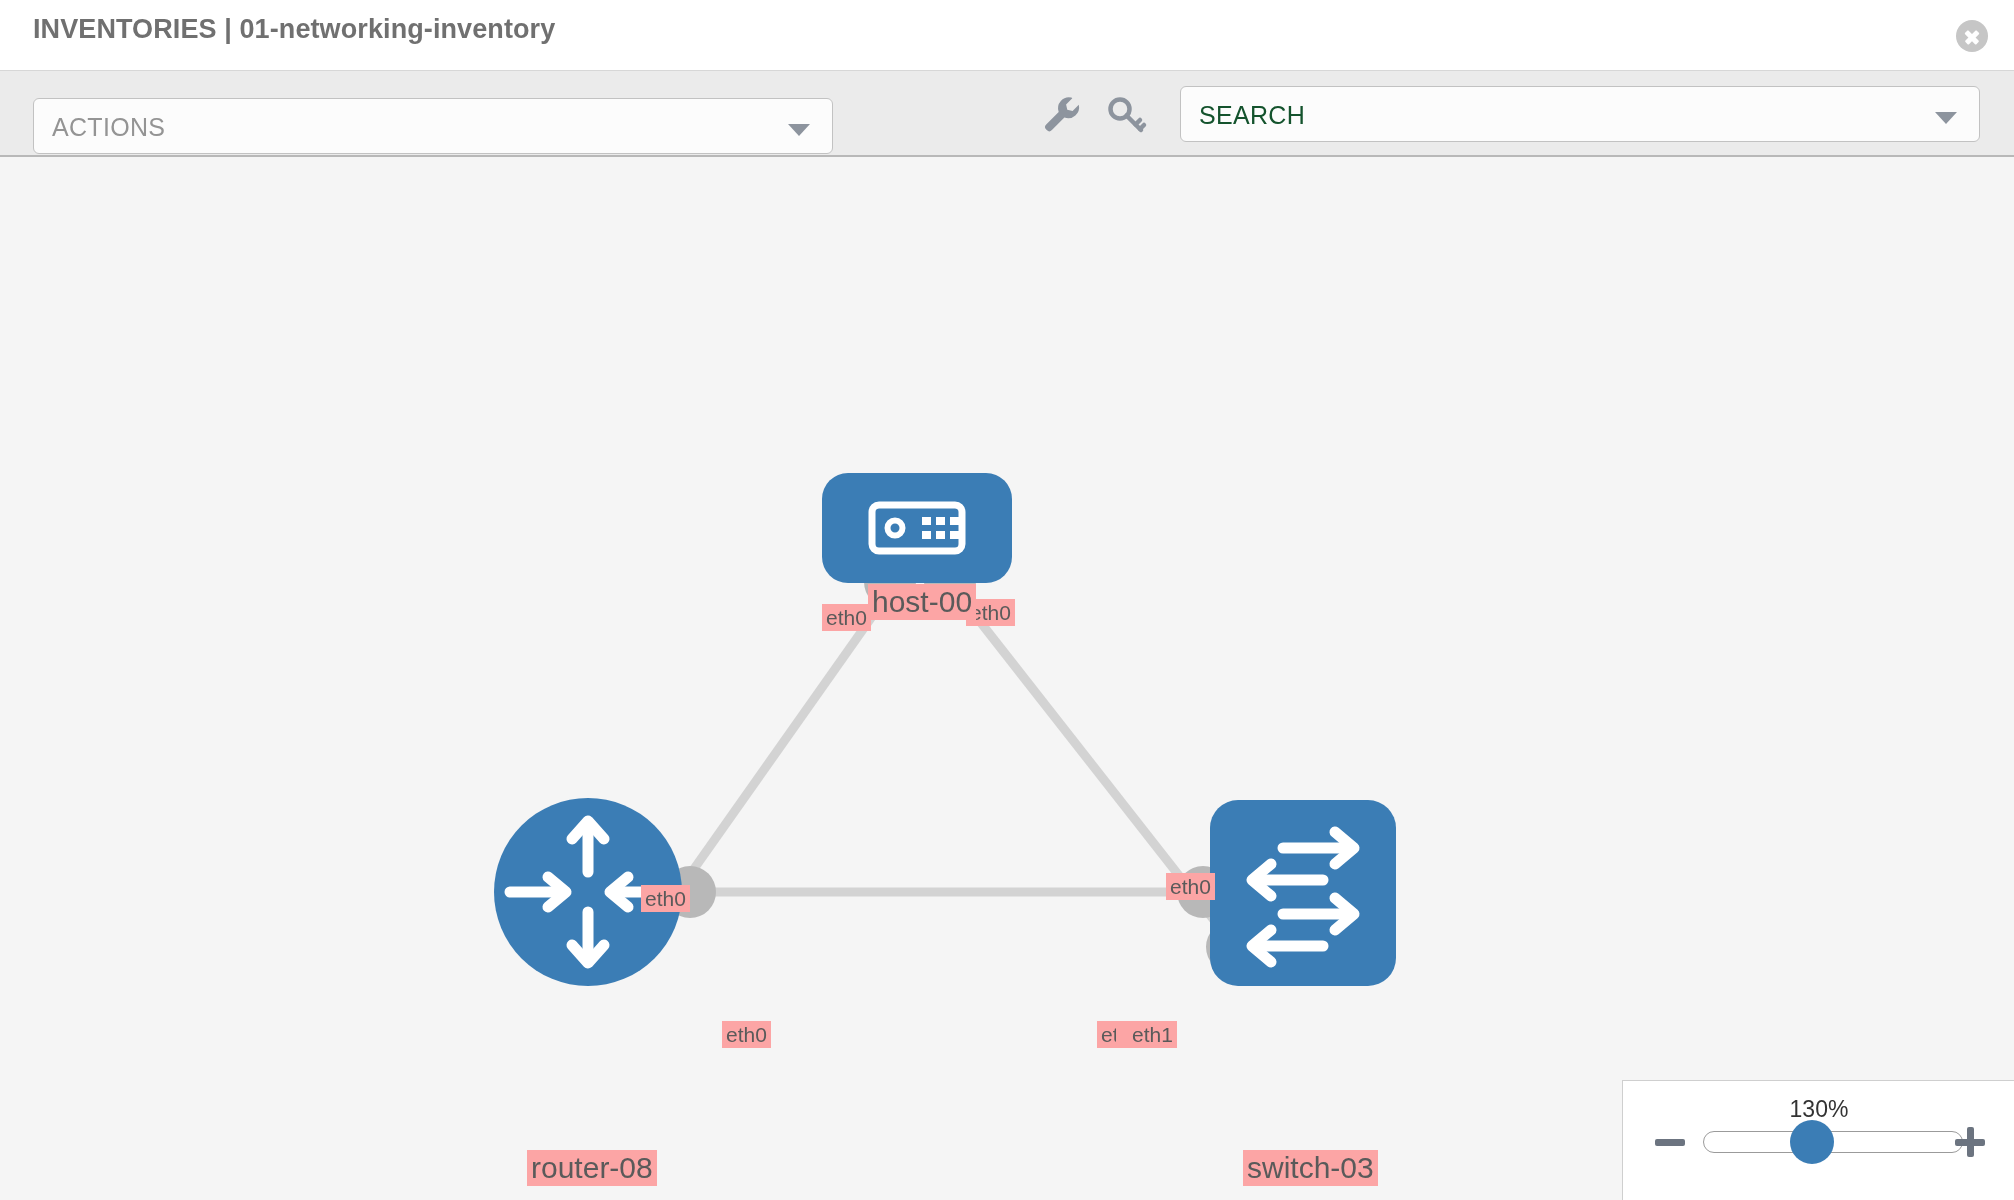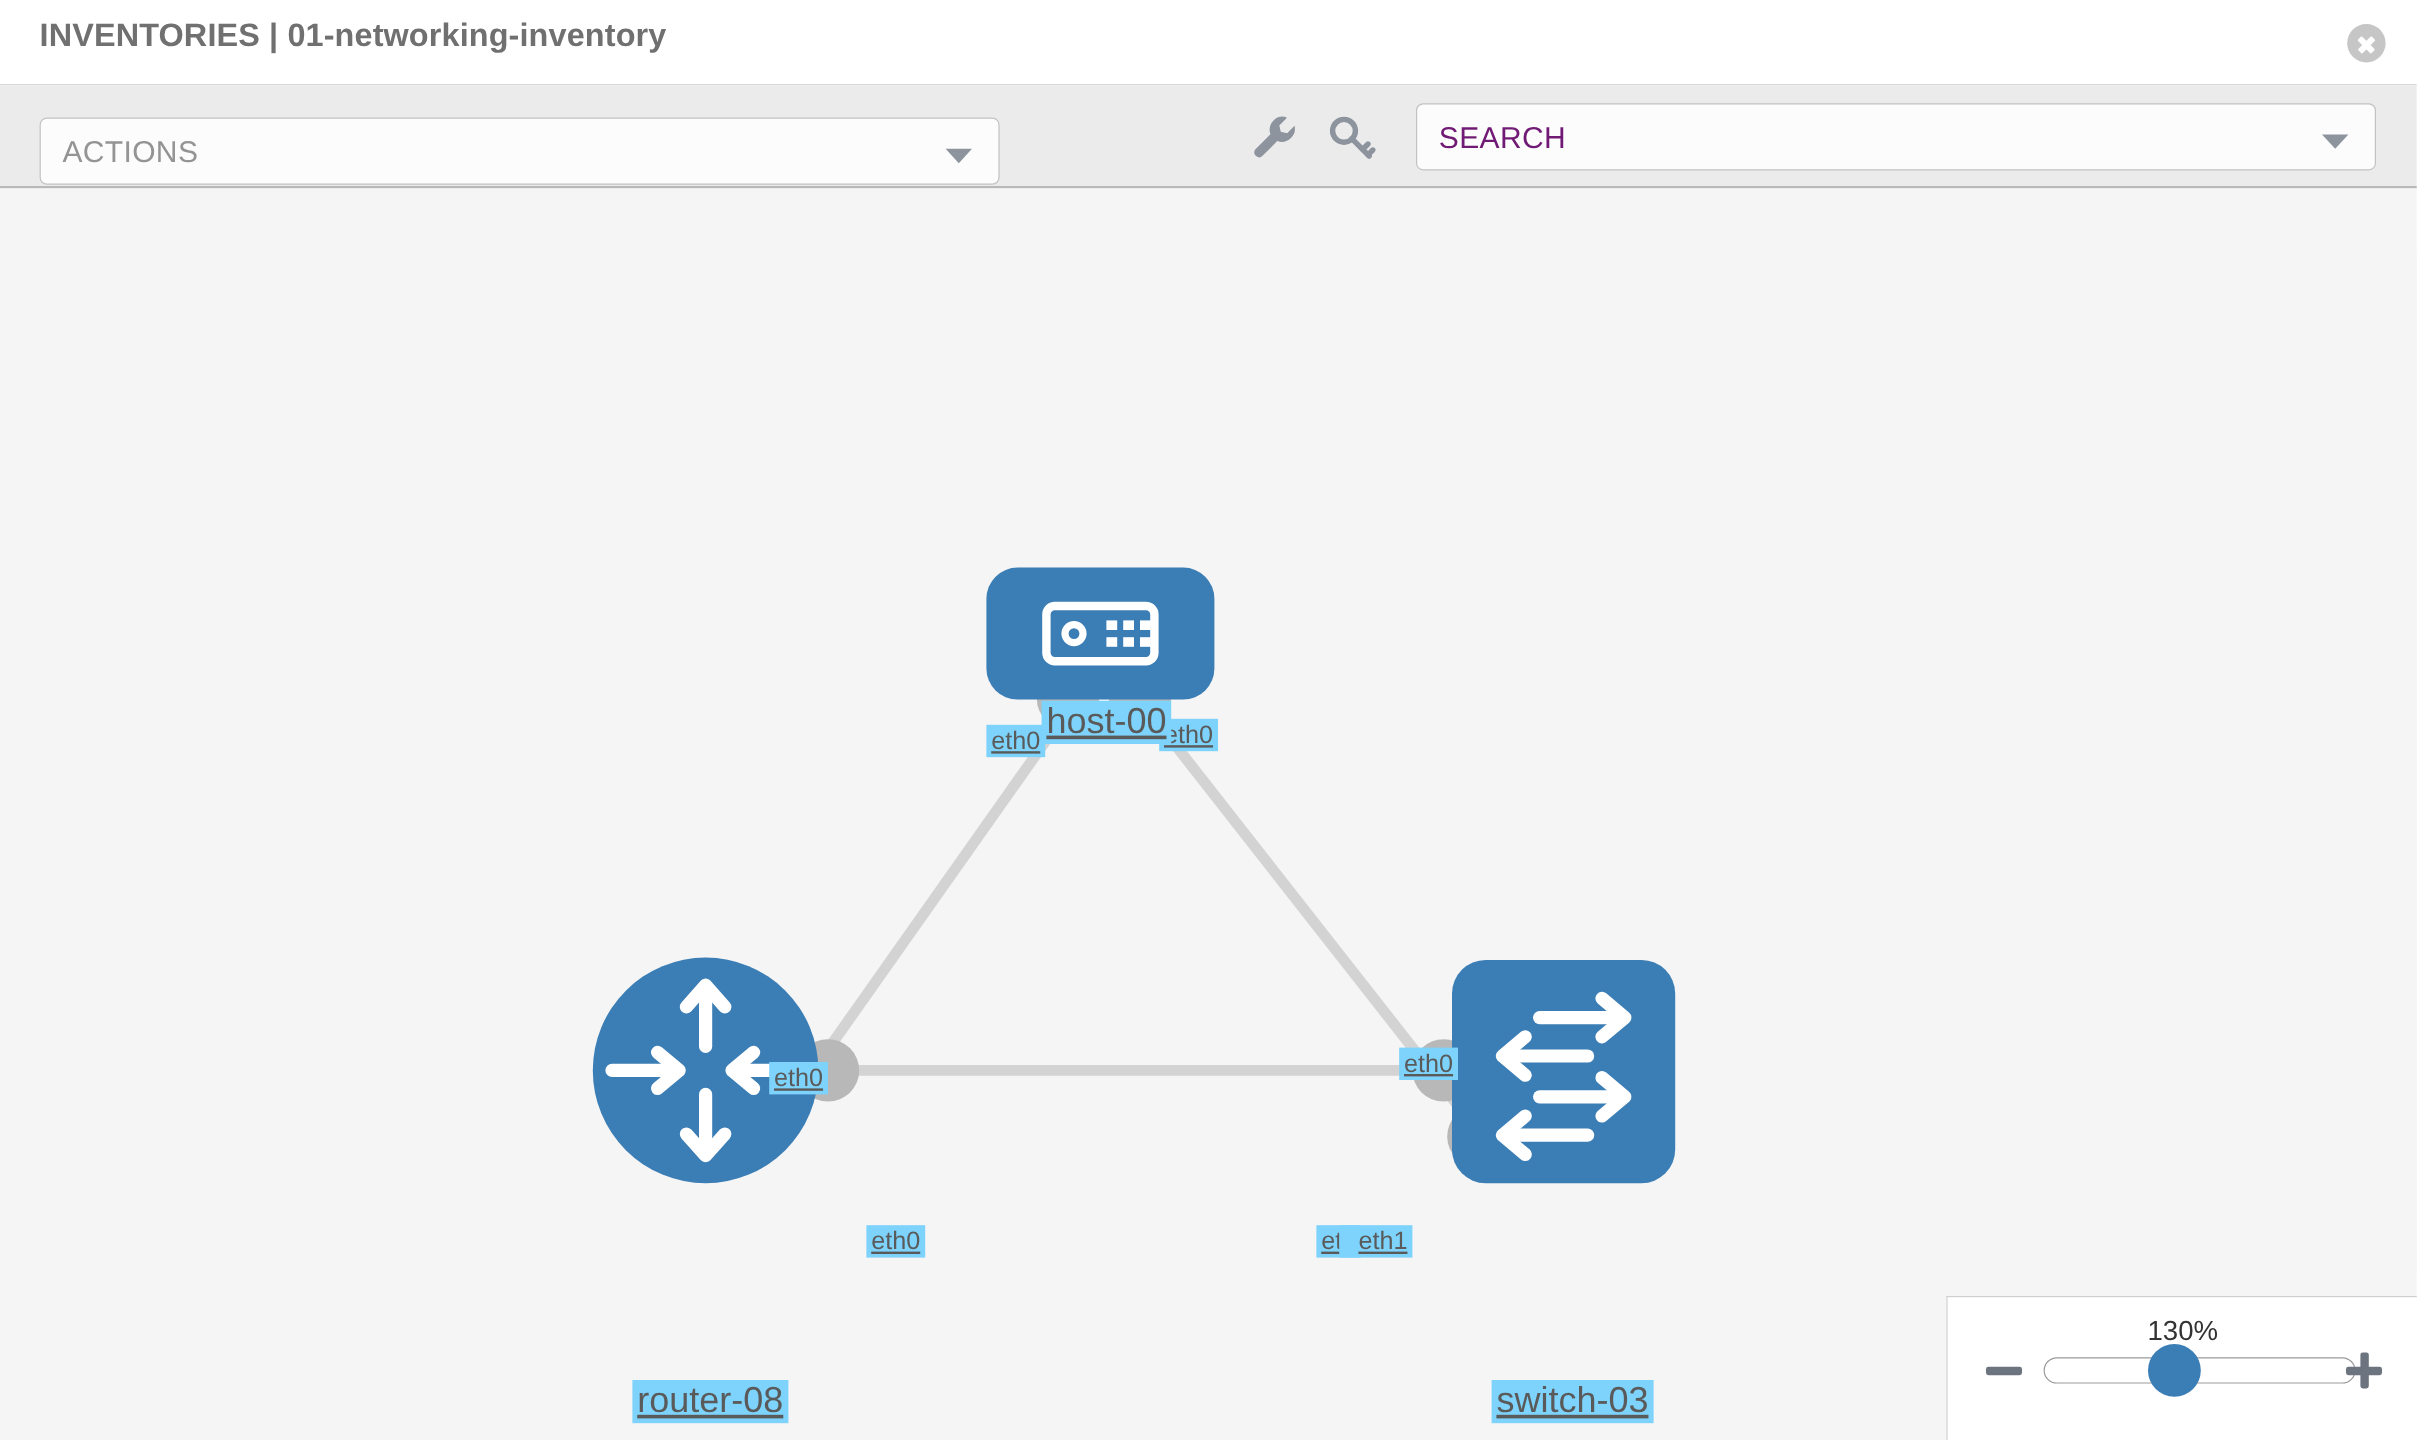--- a/index.html
+++ b/index.html
@@ -121,21 +121,21 @@
     border: 1px solid #c2c2c2;
     border-radius: 6px;
     box-sizing: border-box;
     cursor: text;
   }
   .search-select .sel-label {
     position: absolute;
     left: 18px;
     top: 14px;
     font-size: 25px;
-    color: #701a75;
+    color: #14532d;
     letter-spacing: 0.3px;
   }
 
   
   .canvas {
     position: absolute;
     left: 0; top: 157px;
     width: 2014px;
     height: 1043px;
     background: #f5f5f5;
@@ -144,25 +144,24 @@
   .topology-svg {
     position: absolute;
     left: 0; top: 0;
     width: 2014px;
     height: 1043px;
   }
 
   
   .chip {
     position: absolute;
-    background: #7dd3fc;
+    background: #fca5a5;
     color: #5a5a5a;
     white-space: nowrap;
     line-height: 1;
-    text-decoration: underline;
   }
   .chip.node-name {
     font-size: 30px;
     padding: 3px 4px;
   }
   .chip.iface {
     font-size: 21px;
     padding: 3px 4px;
   }
 

